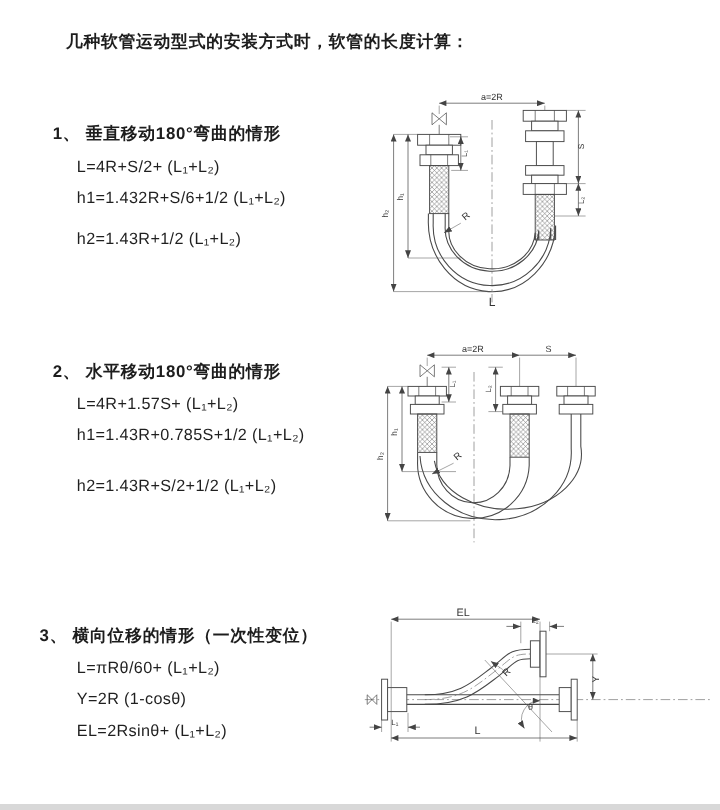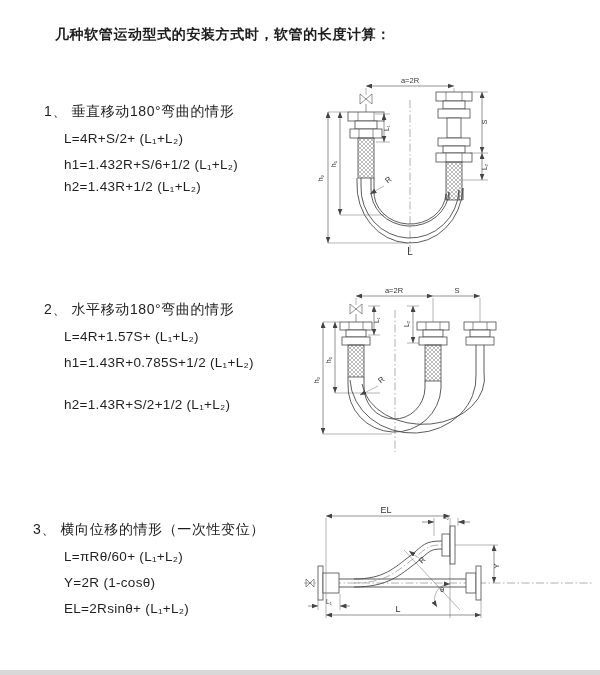--- a/index.html
+++ b/index.html
@@ -6,21 +6,21 @@
   body{
     width:600px;height:675px;position:relative;background:#ffffff;
     font-family:"Liberation Sans","DejaVu Sans",sans-serif;color:#222;
     overflow:hidden;
   }
   .title{
     position:absolute;left:35px;top:26px;font-size:14px;font-weight:bold;
     letter-spacing:0.6px;color:#1d1d1d;white-space:nowrap;margin-left:20px;
   }
   .sec-heading{
-    position:absolute;font-size:14px;font-weight:normal;color:#1d1d1d;
+    position:absolute;font-size:14px;font-weight:bold;color:#1d1d1d;
     letter-spacing:0.6px;white-space:nowrap;
   }
   .formula{
     position:absolute;font-size:13.5px;font-weight:400;color:#1f1f1f;
     letter-spacing:0.3px;white-space:nowrap;
   }
   svg.diagram{position:absolute;}
   svg text{font-family:"Liberation Sans","DejaVu Sans",sans-serif;fill:#333;}
   .cl{stroke:#6e6e6e;stroke-width:0.55;stroke-dasharray:8 2.5 1.5 2.5;fill:none;}
   .hose{stroke:#4a4a4a;stroke-width:0.9;fill:none;}
@@ -46,21 +46,21 @@
       <path d="M0,4 l4,-4 M-1,1 l2,-2 M3,5 l2,-2 M0,0 l4,4 M-1,3 l2,2 M3,-1 l2,2" stroke="#6a6a6a" stroke-width="0.45" fill="none"></path>
     </pattern>
   </defs>
 </svg>
 
 <div class="title">几种软管运动型式的安装方式时，软管的长度计算：</div>
 
 <div class="sec-heading" style="left:44px;top:103px">1、 垂直移动180°弯曲的情形</div>
 <div class="formula" style="left:64px;top:131px">L=4R+S/2+ (L₁+L₂)</div>
 <div class="formula" style="left:64px;top:157px">h1=1.432R+S/6+1/2 (L₁+L₂)</div>
-<div class="formula" style="left:64px;top:179px">h2=1.43R+1/2 (L₁+L₂)</div>
+<div class="formula" style="left:64px;top:191px">h2=1.43R+1/2 (L₁+L₂)</div>
 
 <svg class="diagram" style="left:312px;top:72px" width="272" height="188" viewBox="0 0 272 188">
   <line class="cl" x1="98" y1="28" x2="98" y2="180"></line>
 
   <g>
     <line class="dim" x1="54" y1="14" x2="142" y2="14" marker-start="url(#as)" marker-end="url(#ae)"></line>
     <line class="thin" x1="54" y1="16" x2="54" y2="23"></line>
     <line class="thin" x1="142" y1="16" x2="142" y2="20"></line>
     <text x="98" y="11" text-anchor="middle" font-size="7.5">a=2R</text>
   </g>

